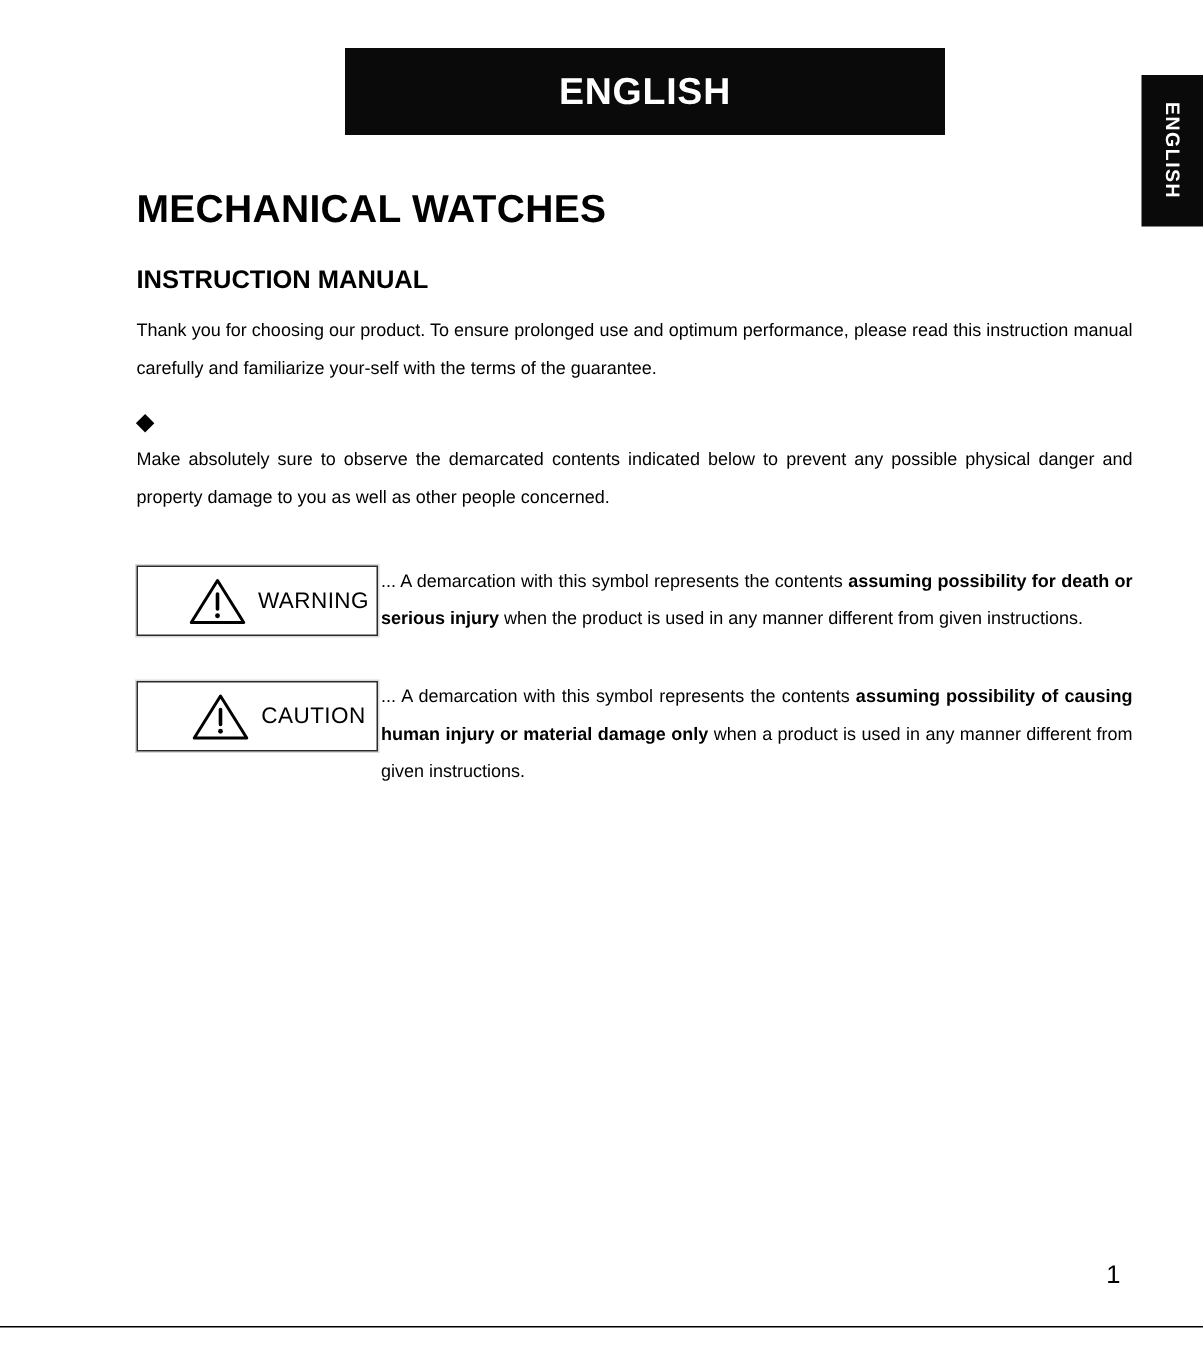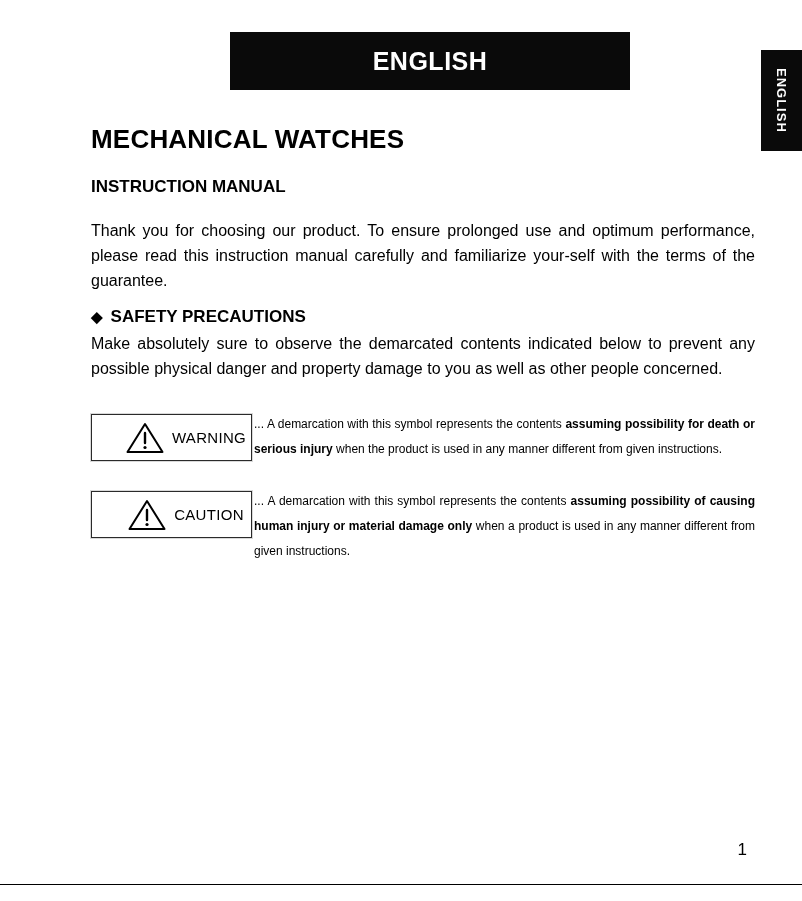--- a/index.html
+++ b/index.html
@@ -53,25 +53,25 @@
   .page-title {
     font-size: 26px;
     font-weight: bold;
     letter-spacing: 0.2px;
     margin-bottom: 22px;
   }
 
   .section-heading {
     font-size: 17px;
     font-weight: bold;
-    margin-bottom: 21px;
+    margin-bottom: 11px;
   }
 
   .para {
-    font-size: 16px;
+    font-size: 12px;
     line-height: 25px;
     text-align: justify;
   }
 
   .safety-heading {
     display: flex;
     align-items: center;
     gap: 8px;
     font-size: 17px;
     font-weight: bold;
@@ -144,21 +144,20 @@
 
 <div class="content">
 
   <h1 class="page-title">MECHANICAL WATCHES</h1>
 
   <h2 class="section-heading">INSTRUCTION MANUAL</h2>
   <p class="para">Thank you for choosing our product. To ensure prolonged use and optimum performance, please read this instruction manual carefully and familiarize your-self with the terms of the guarantee.</p>
 
   <div class="safety-heading">
     <span class="diamond">◆</span>
-    <span>SAFETY PRECAUTIONS</span>
   </div>
   <p class="para">Make absolutely sure to observe the demarcated contents indicated below to prevent any possible physical danger and property damage to you as well as other people concerned.</p>
 
   <div class="notice-row">
     <div class="notice-box">
       <svg class="tri-icon" width="40" height="34" viewBox="0 0 40 34">
         <path d="M20 3 L37.5 31 L2.5 31 Z" fill="none" stroke="#000" stroke-width="2" stroke-linejoin="round"></path>
         <line x1="20" y1="12" x2="20" y2="22" stroke="#000" stroke-width="2.4" stroke-linecap="round"></line>
         <circle cx="20" cy="26.5" r="1.6" fill="#000"></circle>
       </svg>

